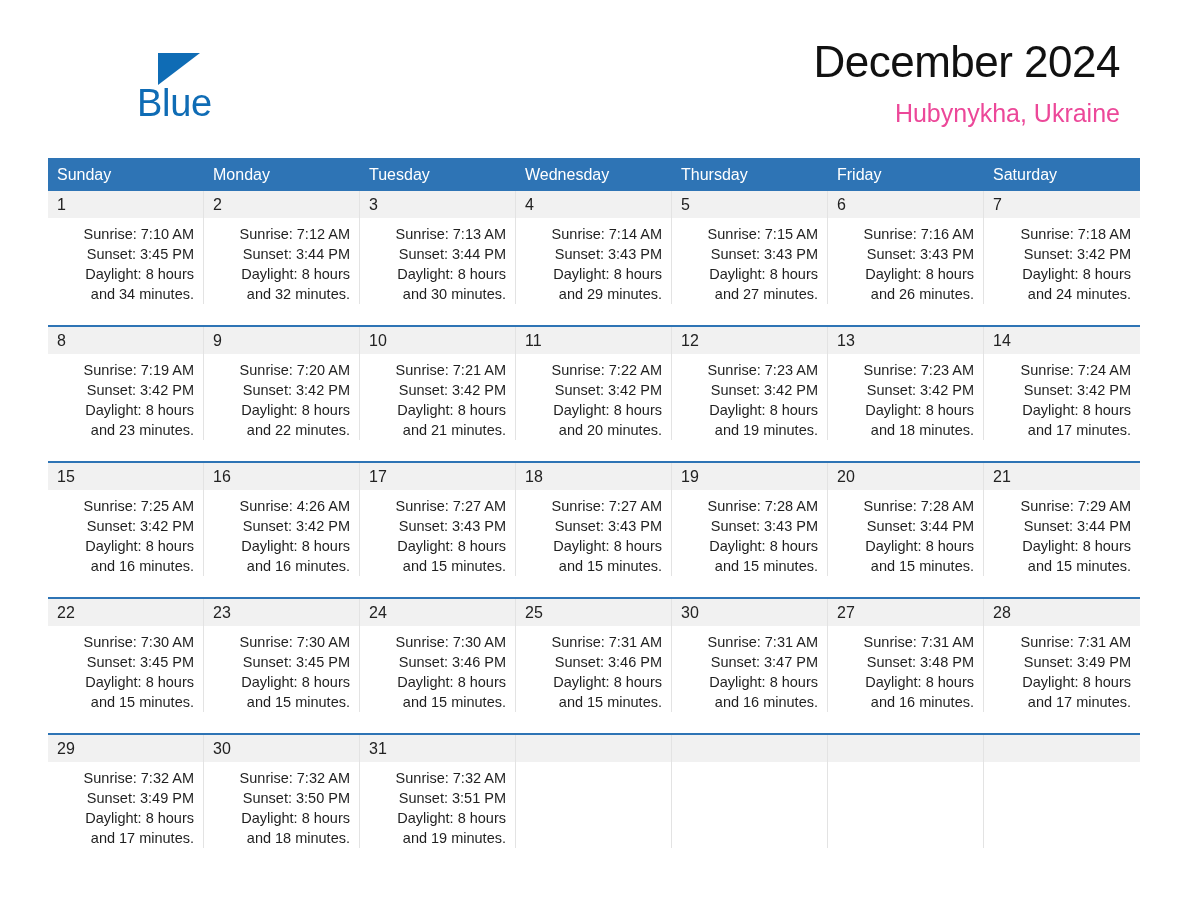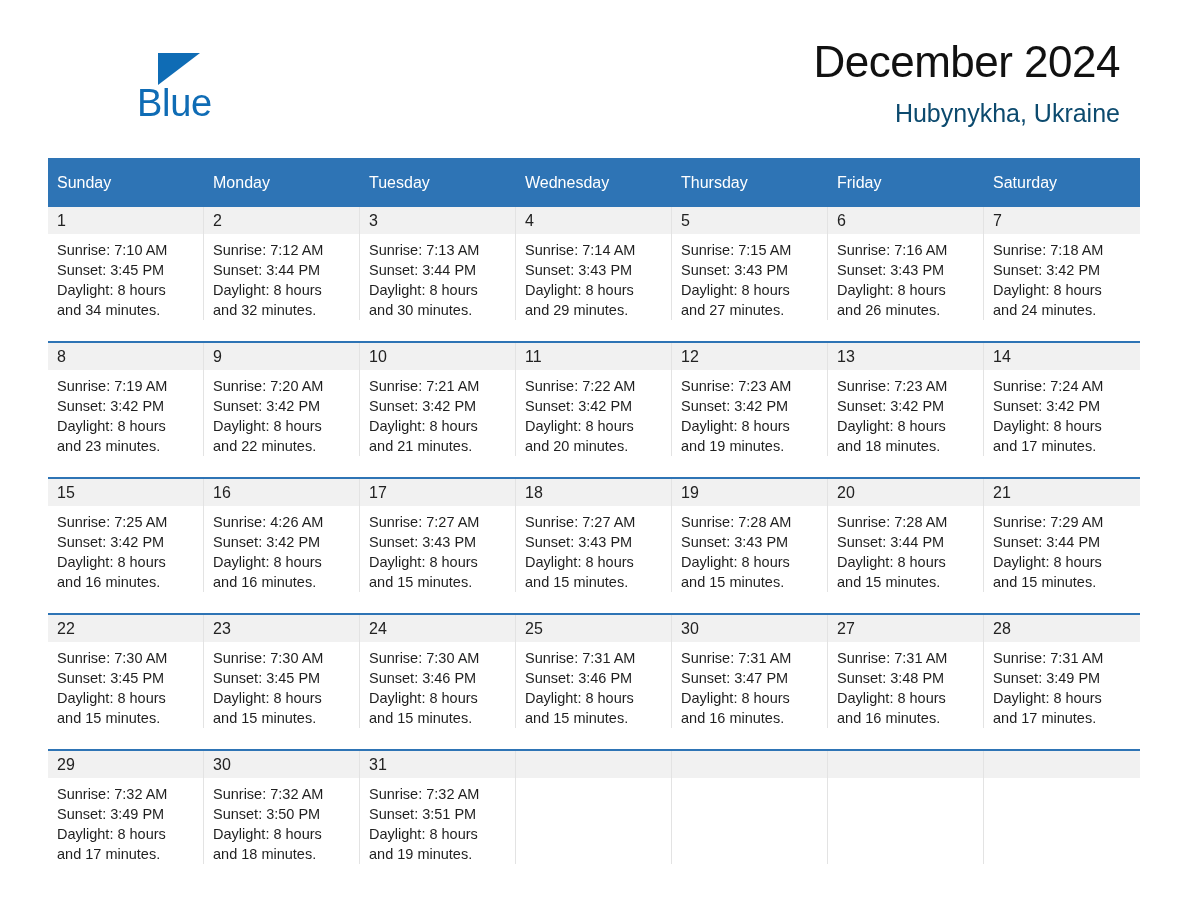--- a/index.html
+++ b/index.html
@@ -77,36 +77,36 @@
     line-height: 52px;
     font-weight: 400;
     color: #111111;
     letter-spacing: -0.5px;
   }
   .cal-subtitle {
     margin-top: 10px;
     font-size: 25px;
     line-height: 30px;
     font-weight: 400;
-    color: #0c4a6e;
+    color: #ec4899;
     text-align: right;
   }
 
   
   .calendar {
     position: relative;
     width: 1092px;
     margin-top: 46px;
   }
 
   .weekhead {
     display: grid;
     grid-template-columns: repeat(7, 1fr);
     background: #2e74b5;
-    height: 49px;
+    height: 33px;
   }
   .weekhead .dow {
     display: flex;
     align-items: center;
     padding-left: 9px;
     font-size: 16px;
     color: #ffffff;
     font-weight: 400;
   }
 
@@ -139,20 +139,21 @@
     padding-left: 9px;
     font-size: 16px;
     color: #222222;
     background: #f1f1f1;
   }
   .cell .info {
     padding: 6px 9px 0 9px;
     font-size: 14.5px;
     line-height: 20px;
     color: #1f1f1f;
+    text-align: right;
   }
   .cell.empty .daynum {
     background: #f1f1f1;
   }
   .cell.empty .info {
     visibility: hidden;
   }
   .info-line {
     white-space: nowrap;
   }

